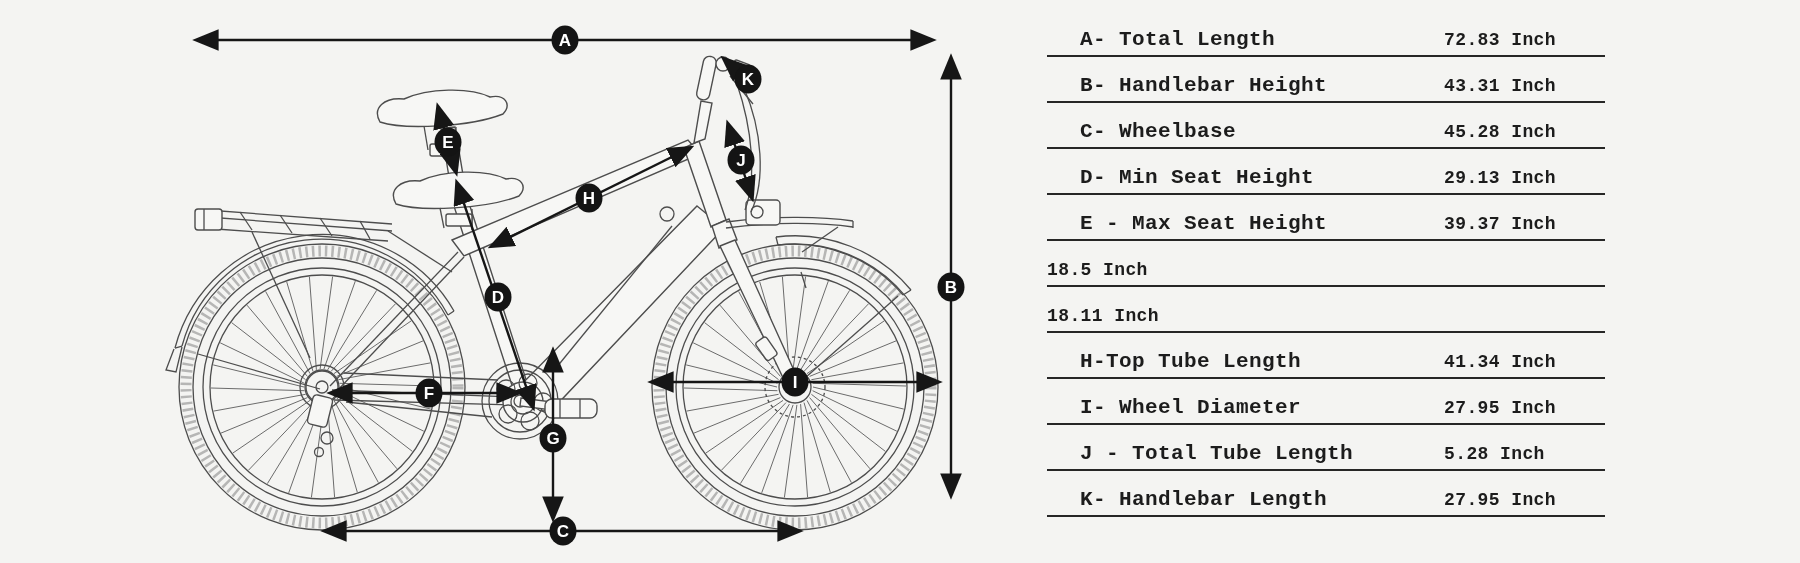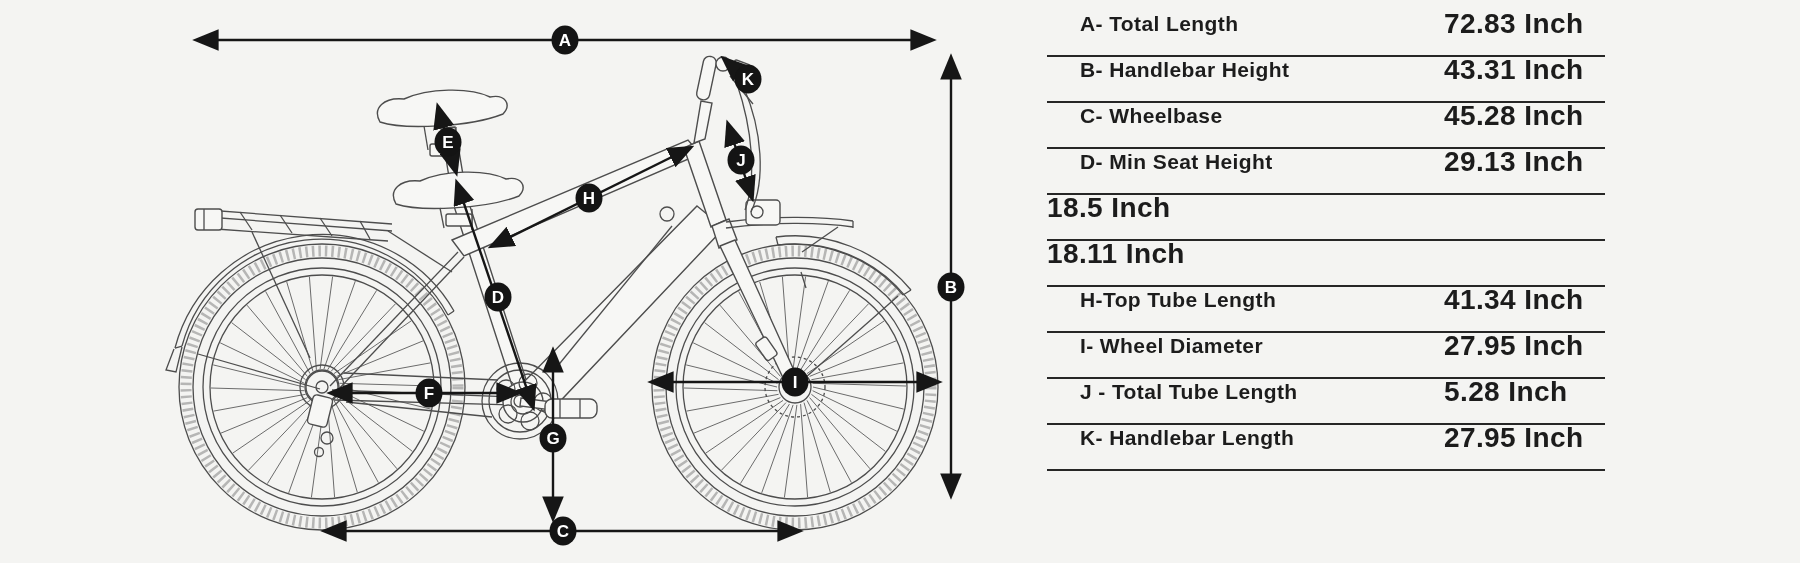--- a/index.html
+++ b/index.html
@@ -11,30 +11,30 @@
   }
   .stage{position:relative;width:1800px;height:563px;}
   .bike-svg{position:absolute;left:0;top:0;}
 
   
   .spec-table{
     position:absolute;left:1047px;top:11px;width:558px;
   }
   .spec-row{
     height:46px;border-bottom:2px solid #262626;
-    display:flex;align-items:flex-end;padding-bottom:20px;box-sizing:border-box;
+    display:flex;align-items:flex-end;padding-bottom:4px;box-sizing:border-box;font-family:Liberation Mono, monospace;
   }
   .spec-label{
     width:364px;padding-left:33px;
     font-size:21px;font-weight:bold;letter-spacing:.4px;line-height:22px;
     white-space:nowrap;
   }
   .spec-value{
     flex:1;
-    font-size:28px;font-weight:bold;letter-spacing:.4px;line-height:22px;
+    font-size:18px;font-weight:bold;letter-spacing:.4px;line-height:22px;
     white-space:nowrap;
   }
   svg .ln{stroke:#4d4d4d;stroke-width:1.3;fill:none;}
   svg .tube{stroke:#4d4d4d;stroke-width:1.4;fill:#f7f7f5;}
   svg .dim{stroke:#161616;stroke-width:2.4;fill:none;}
   svg .badge{fill:#141414;}
   svg .badge-letter{
     fill:#ffffff;font-family:"Liberation Sans",sans-serif;
     font-size:17px;font-weight:bold;text-anchor:middle;
   }
@@ -318,20 +318,24 @@
     </div>
     <div class="spec-row">
       <div class="spec-label">C- Wheelbase</div>
       <div class="spec-value">45.28 Inch</div>
     </div>
     <div class="spec-row">
       <div class="spec-label">D- Min Seat Height</div>
       <div class="spec-value">29.13 Inch</div>
     </div>
     <div class="spec-row">
+      <div class="spec-label">E - Max Seat Height</div>
+      <div class="spec-value">39.37 Inch</div>
+    </div>
+    <div class="spec-row">
       <div class="spec-value">18.5 Inch</div>
     </div>
     <div class="spec-row">
       <div class="spec-value">18.11 Inch</div>
     </div>
     <div class="spec-row">
       <div class="spec-label">H-Top Tube Length</div>
       <div class="spec-value">41.34 Inch</div>
     </div>
     <div class="spec-row">

